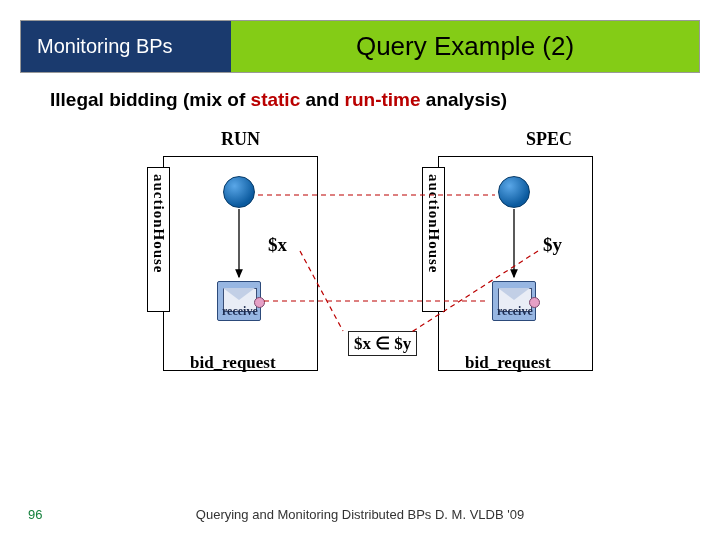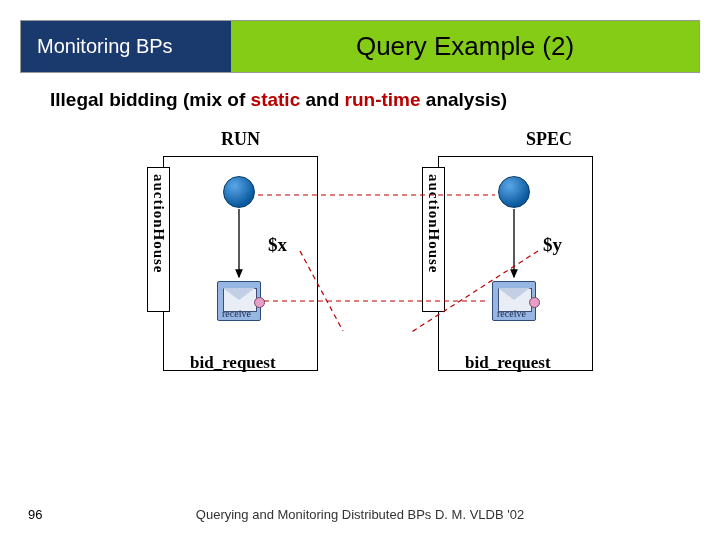--- a/index.html
+++ b/index.html
@@ -126,22 +126,22 @@
       width: 11px; height: 11px;
       border-radius: 50%;
       background: #e6a0c6;
       border: 1px solid #7a476b;
       right: -5px;
       top: 15px;
     }
     .env-text {
       position: absolute;
       font-family: "Times New Roman", Times, serif;
-      font-weight: normal;
-      font-size: 10px;
+      font-weight: bold;
+      font-size: 12px;
       left: 4px;
       bottom: 1px;
       color: #1b2a4e;
     }
     .env-left { left: 177px; top: 160px; }
     .env-right { left: 452px; top: 160px; }
     .bottom-label {
       position: absolute;
       font-family: "Times New Roman", Times, serif;
       font-weight: bold;
@@ -175,21 +175,21 @@
       width: 100%;
       text-align: center;
       font-size: 13px;
       color: #333;
     }
     .slide-num {
       position: absolute;
       left: 28px;
       bottom: 18px;
       font-size: 13px;
-      color: #000000;
+      color: #15803d;
     }
   </style>
 </head>
 <body>
 
 <div class="header">
   <div class="header-left">Monitoring  BPs</div>
   <div class="header-right">Query Example (2)</div>
 </div>
 
@@ -218,30 +218,31 @@
     <div class="env-text">receive</div>
   </div>
   <div class="envelope env-right">
     <div class="env-dot"></div>
     <div class="env-text">receive</div>
   </div>
 
   <div class="bottom-label bidreq-left">bid_request</div>
   <div class="bottom-label bidreq-right">bid_request</div>
 
+  <div class="condition-label">$x ∈ $y</div>
 
   <svg class="arrows">
     <defs>
       <marker id="arrowhead" markerWidth="8" markerHeight="8" refX="6" refY="3" orient="auto">
         <polygon points="0 0, 7 3, 0 6" fill="#000"></polygon>
       </marker>
     </defs>
     <line x1="199" y1="88" x2="199" y2="156" stroke="#000" stroke-width="1.3" marker-end="url(#arrowhead)"></line>
     <line x1="474" y1="88" x2="474" y2="156" stroke="#000" stroke-width="1.3" marker-end="url(#arrowhead)"></line>
     <line x1="218" y1="74" x2="455" y2="74" stroke="#b00" stroke-width="1.2" stroke-dasharray="5 4"></line>
     <line x1="224" y1="180" x2="448" y2="180" stroke="#b00" stroke-width="1.2" stroke-dasharray="5 4"></line>
     <line x1="260" y1="130" x2="303" y2="210" stroke="#b00" stroke-width="1.2" stroke-dasharray="5 4"></line>
     <line x1="498" y1="130" x2="370" y2="212" stroke="#b00" stroke-width="1.2" stroke-dasharray="5 4"></line>
   </svg>
 </div>
 
 <div class="slide-num">96</div>
-<div class="footer">Querying and Monitoring Distributed BPs D. M. VLDB '02</div>
+<div class="footer">Querying and Monitoring Distributed BPs D. M. VLDB '09</div>
 
 </body></html>

